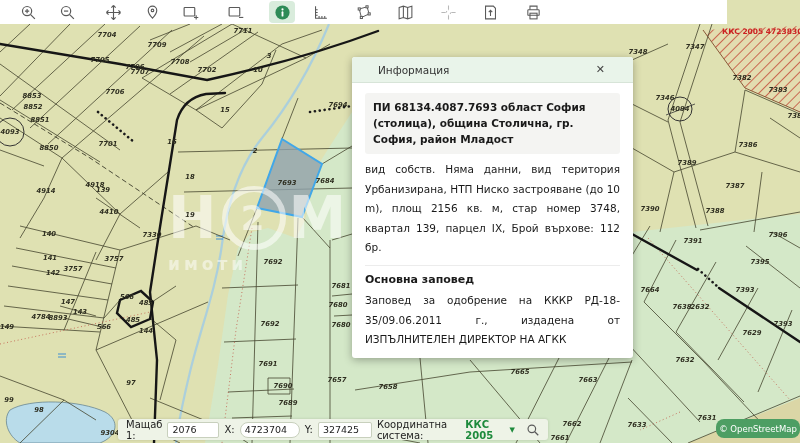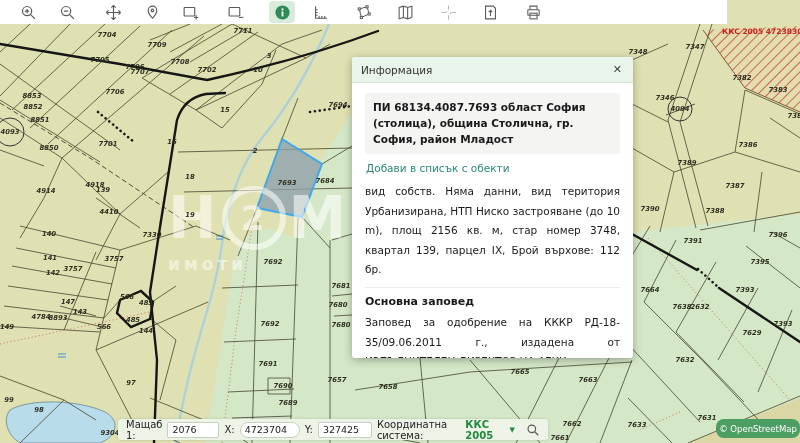--- a/index.html
+++ b/index.html
@@ -23,21 +23,21 @@
   .wm-sub{font-size:17px;letter-spacing:4px;margin-top:6px;color:rgba(255,255,255,.5);}
   .corner-red{position:absolute;left:722px;top:27px;font-size:7.5px;font-weight:bold;color:#c22;white-space:nowrap;}
   
   .toolbar{position:absolute;left:0;top:0;width:727px;height:24px;background:#fff;display:flex;align-items:center;}
   .tb-btn{position:absolute;top:1px;width:26px;height:22px;display:flex;align-items:center;justify-content:center;background:transparent;border:none;padding:0;cursor:pointer;color:#5a5a5a;}
   .tb-btn.active{background:#d9ecdc;border-radius:4px;}
   .tb-btn.disabled{color:#b8b8b8;}
   .tb-btn svg{width:17px;height:17px;}
   
   .panel{position:absolute;left:352px;top:57px;width:281px;height:301px;background:#fff;border-radius:3px;box-shadow:0 2px 9px rgba(0,0,0,.3);overflow:hidden;font-size:10.5px;color:#1a1a1a;}
-  .panel-header{height:25px;background:#e9f4ea;display:flex;align-items:center;justify-content:space-between;padding:0 9px;border-bottom:1px solid #d7e4d8;}
+  .panel-header{height:25px;background:#e9f4ea;display:flex;align-items:center;justify-content:space-between;padding:0 26px;border-bottom:1px solid #d7e4d8;}
   .panel-title{font-size:10.5px;color:#333;}
   .panel-close{background:none;border:none;font-size:11px;color:#444;cursor:pointer;padding:0 2px;}
   .panel-body{padding:10px 13px 8px 13px;}
   .p-heading{background:#f4f4f2;border-radius:3px;padding:7px 8px;font-weight:bold;line-height:1.5;}
   .p-link{display:inline-block;margin:8px 0 2px 1px;color:#2a8a78;cursor:pointer;}
   .p-text{text-align:justify;line-height:1.85;margin:6px 0 8px 0;}
   .p-section{border-top:1px solid #ececec;padding-top:7px;margin-top:2px;}
   .p-section-title{font-weight:bold;margin-bottom:5px;font-size:11px;}
   
   .statusbar{position:absolute;left:118px;top:419px;height:21px;width:430px;background:#eef3e7;border-radius:3px;display:flex;align-items:center;gap:5px;padding:0 8px;box-sizing:border-box;font-size:10px;color:#222;box-shadow:0 0 3px rgba(0,0,0,.15);}
@@ -312,21 +312,20 @@
     </button>
   </div>
 
   <div class="panel">
     <div class="panel-header">
       <span class="panel-title">Информация</span>
       <button class="panel-close">✕</button>
     </div>
     <div class="panel-body">
       <div class="p-heading">ПИ 68134.4087.7693 област София (столица), община Столична, гр. София, район Младост</div>
-      <a class="p-link">Добави в списък с обекти</a>
       <div class="p-text">вид собств. Няма данни, вид територия Урбанизирана, НТП Ниско застрояване (до 10 m), площ 2156 кв. м, стар номер 3748, квартал 139, парцел IX, Брой върхове: 112 бр.</div>
       <div class="p-section">
         <div class="p-section-title">Основна заповед</div>
         <div class="p-text" style="margin-top:0">Заповед за одобрение на КККР РД-18-35/09.06.2011 г., издадена от ИЗПЪЛНИТЕЛЕН ДИРЕКТОР НА АГКК</div>
       </div>
       
     </div>
   </div>
 
   <div class="statusbar">

